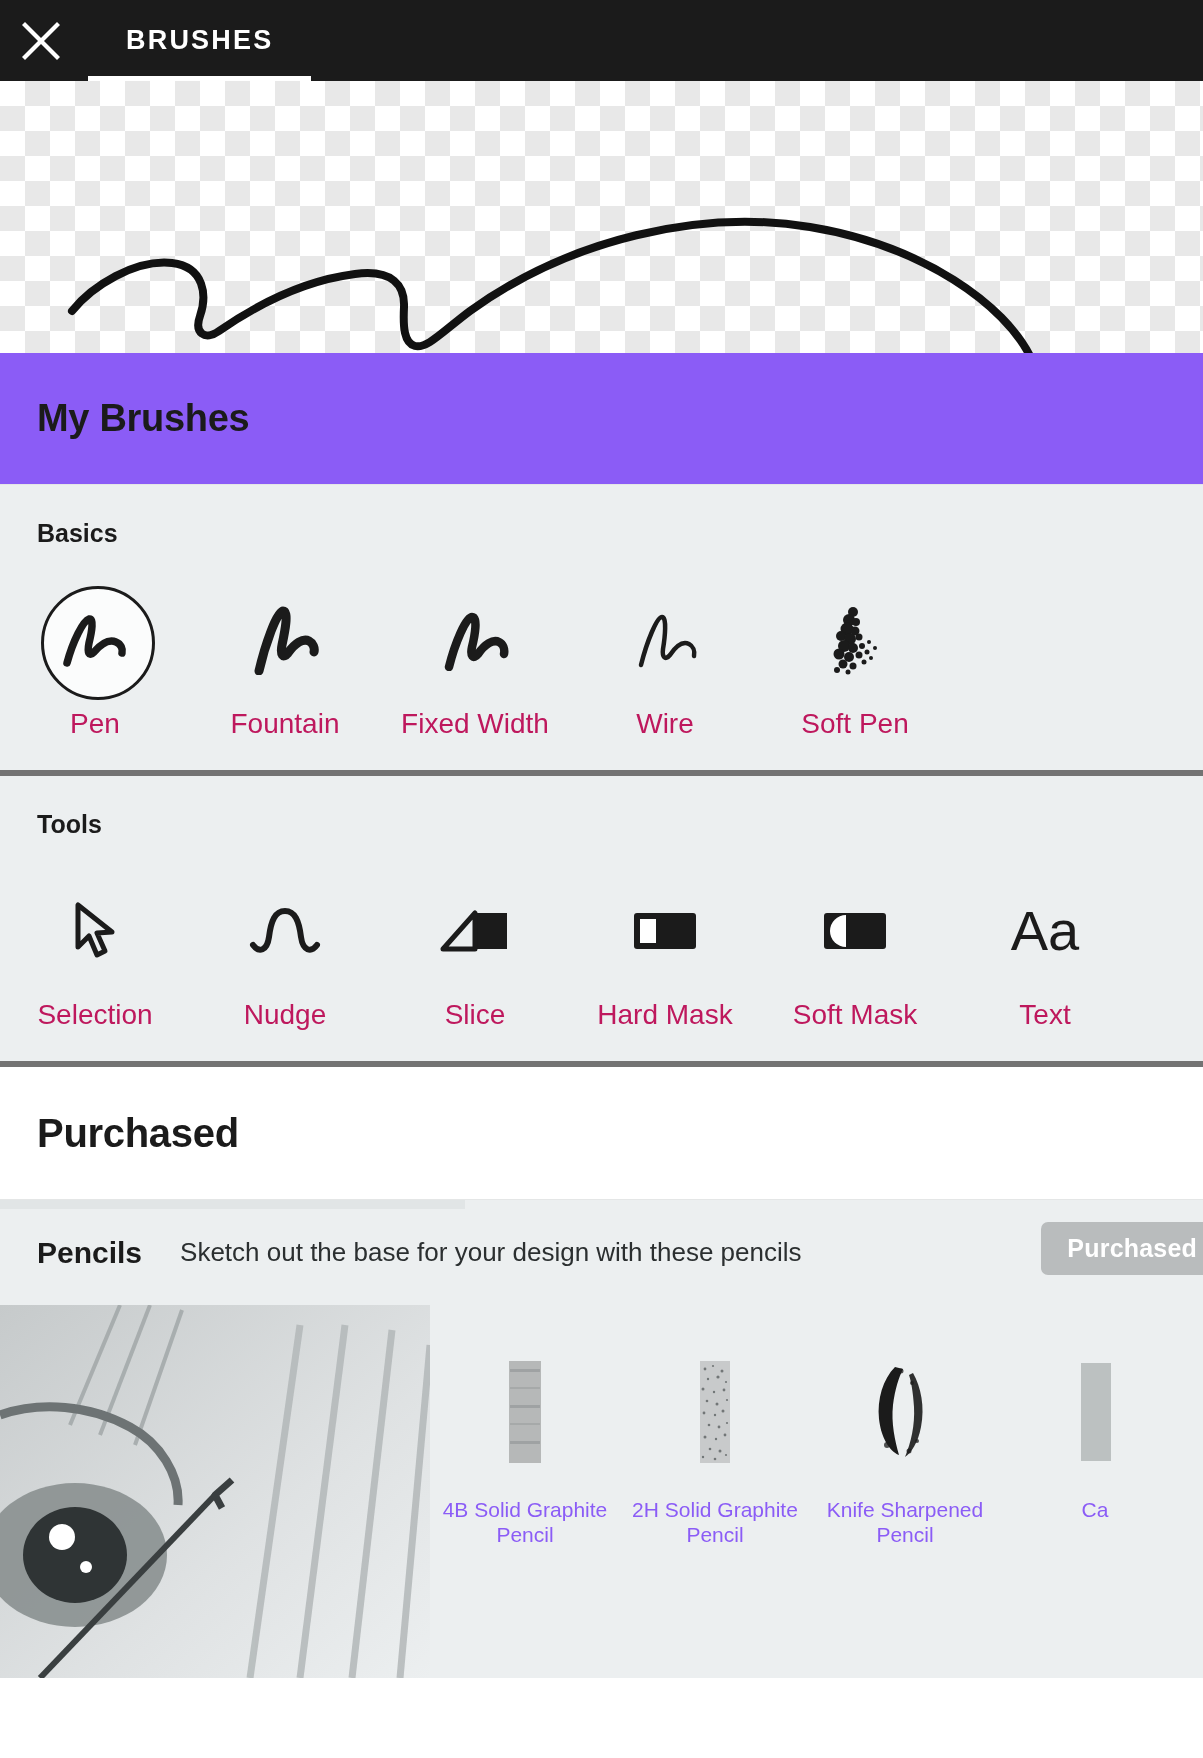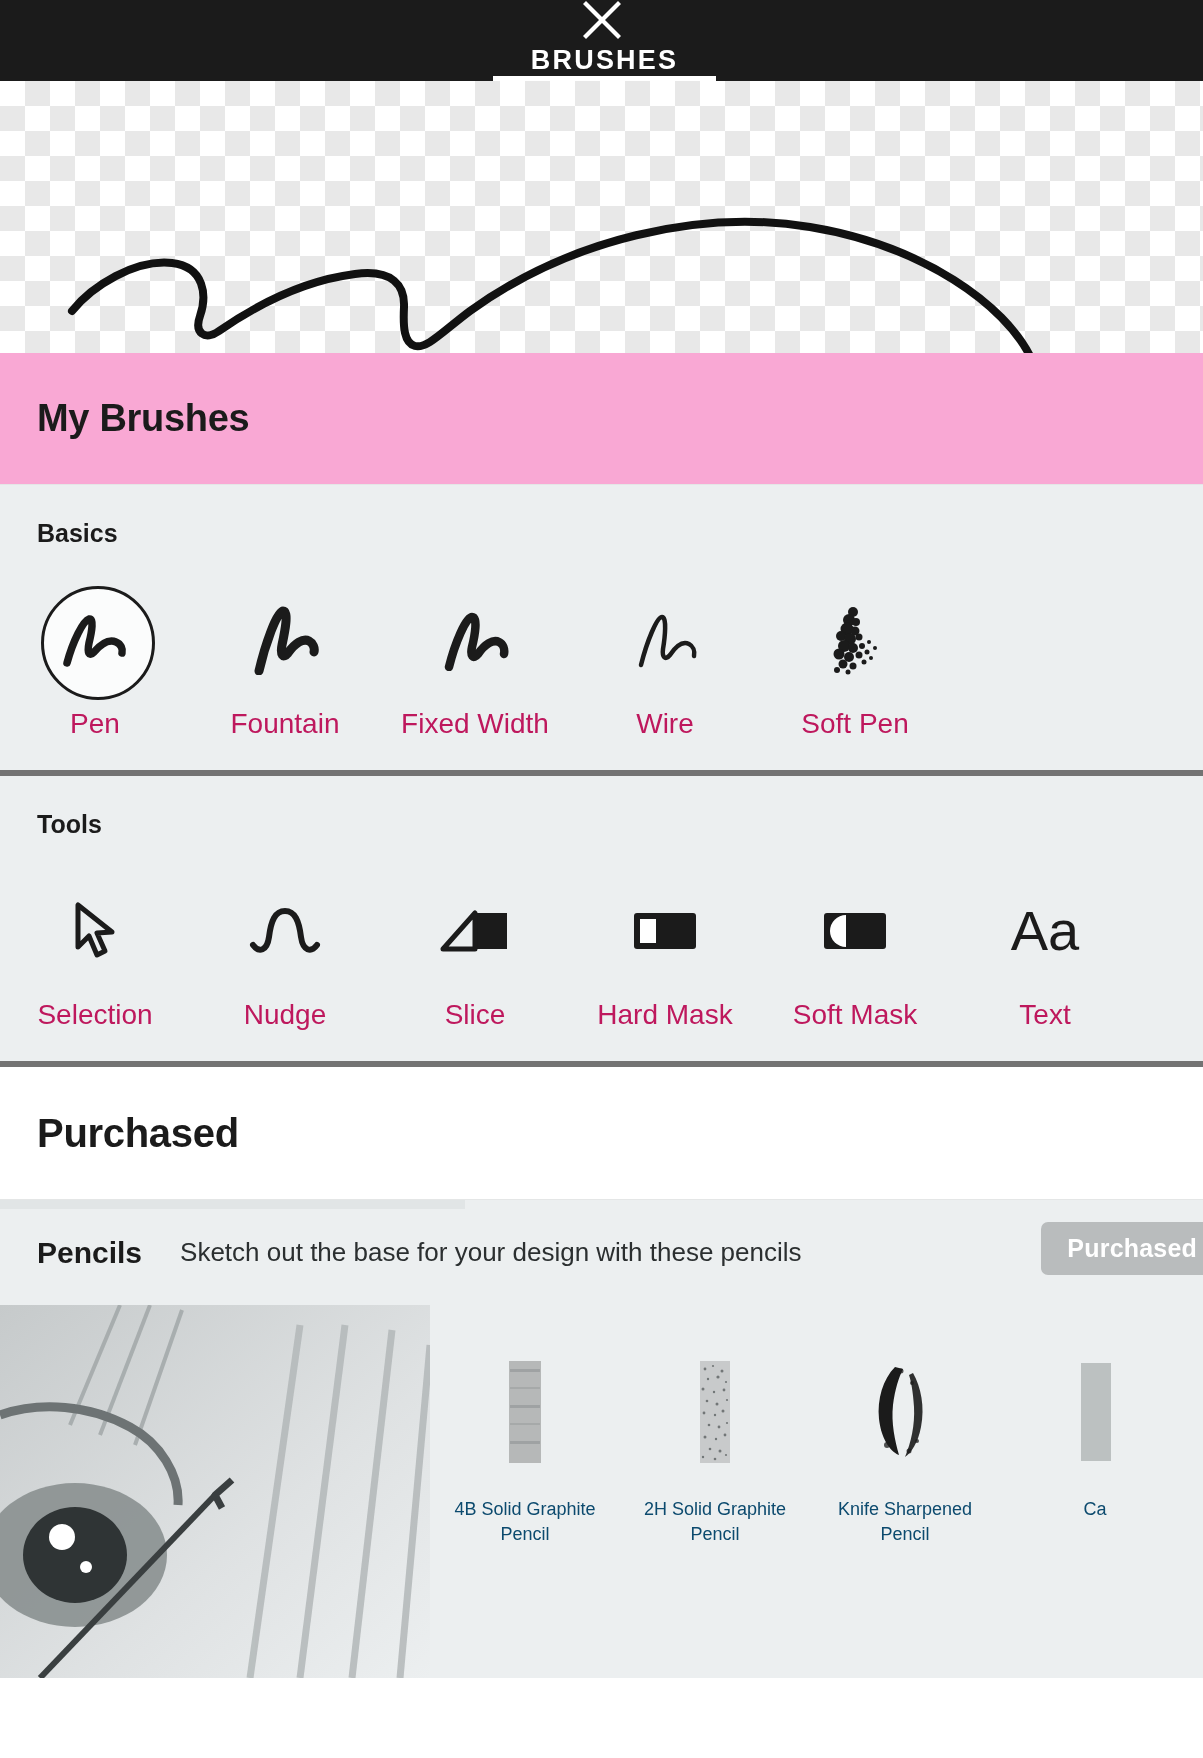--- a/index.html
+++ b/index.html
@@ -12,21 +12,20 @@
   .app { width: 1203px; height: 1758px; position: relative; overflow: hidden; }
 
   
   .topbar {
     height: 81px;
     background: #1b1b1b;
     display: flex;
     align-items: center;
     position: relative;
     flex-shrink: 0;
-    flex-direction: column;
   }
   .close-btn {
     width: 82px; height: 81px;
     display: flex; align-items: center; justify-content: center;
     cursor: pointer;
   }
   .close-btn svg { display: block; }
   .tab {
     height: 81px;
     display: flex; align-items: center; justify-content: center;
@@ -57,21 +56,21 @@
       linear-gradient(45deg, #e8e8e8 25%, transparent 25%, transparent 75%, #e8e8e8 75%, #e8e8e8);
     background-size: 50px 50px;
     background-position: 0 0, 25px 25px;
     overflow: hidden;
   }
   .preview svg { position: absolute; left: 0; top: 0; }
 
   
   .mybrushes {
     height: 132px;
-    background: #f9a8d4;
+    background: #8b5cf6;
     display: flex; align-items: center;
     padding-left: 37px;
     border-bottom: 1px solid #e4e6e6;
   }
   .mybrushes-title {
     font-size: 38px;
     font-weight: 700;
     color: #1b1b1b;
     letter-spacing: -0.3px;
   }
@@ -209,23 +208,23 @@
     width: 190px;
     display: flex; flex-direction: column; align-items: center;
     cursor: pointer;
   }
   .swatch {
     width: 100px; height: 110px;
     display: flex; align-items: center; justify-content: center;
   }
   .pack-item-label {
     margin-top: 30px;
-    font-size: 18px;
+    font-size: 21px;
     line-height: 25px;
-    color: #0c4a6e;
+    color: #8b5cf6;
     text-align: center;
     max-width: 180px;
   }
 </style>
 </head>
 <body>
 
 <div class="app">
 
   <div class="topbar">

